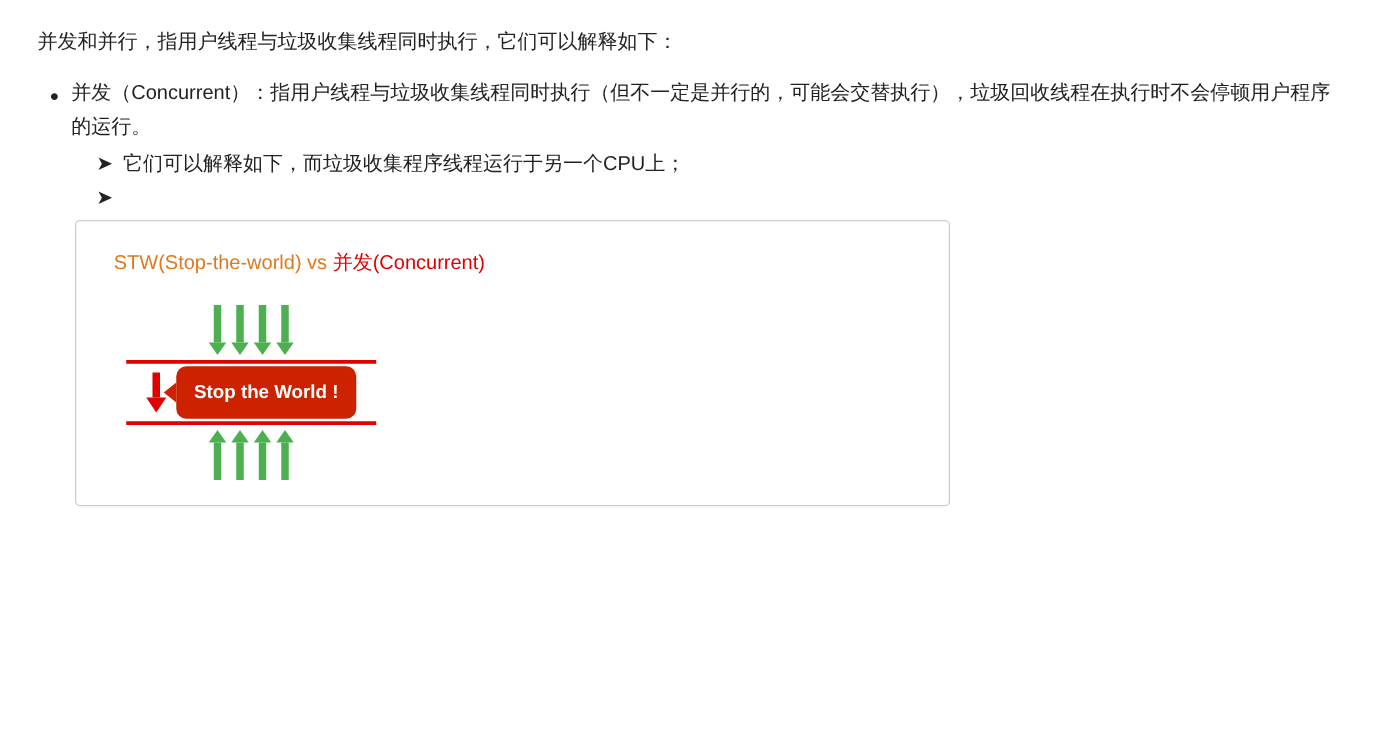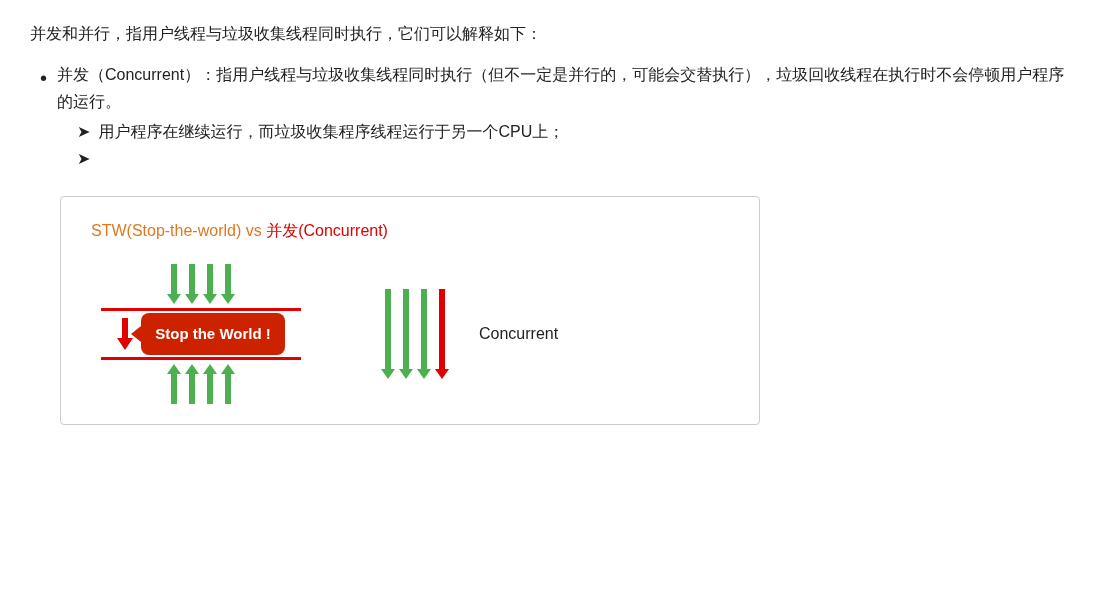--- a/index.html
+++ b/index.html
@@ -46,21 +46,20 @@
       gap: 8px;
       font-size: 16px;
       line-height: 1.7;
     }
     .arrow-sym {
       color: #222;
       font-size: 16px;
       flex-shrink: 0;
     }
     .diagram-wrapper {
-      margin-top: 20px;
       margin-left: 30px;
       border: 1px solid #ccc;
       border-radius: 4px;
       padding: 20px 30px 20px 30px;
       display: inline-block;
       width: 700px;
       background: #fff;
     }
     .diagram-title {
       font-size: 16px;
@@ -235,21 +234,21 @@
 <p class="intro-text">并发和并行，指用户线程与垃圾收集线程同时执行，它们可以解释如下：</p>
 
 <ul class="bullet-list">
   <li class="bullet-item">
     <span class="bullet-dot">•</span>
     <div class="bullet-content">
       <span>并发（Concurrent）：指用户线程与垃圾收集线程同时执行（但不一定是并行的，可能会交替执行），垃圾回收线程在执行时不会停顿用户程序的运行。</span>
       <ul class="sub-list">
         <li class="sub-item">
           <span class="arrow-sym">➤</span>
-          <span>用户程序在继续运行，而垃圾收集程序线程运行于另一个CPU上；</span>
+          <span>它们可以解释如下，而垃圾收集程序线程运行于另一个CPU上；</span>
         </li>
         <li class="sub-item">
           <span class="arrow-sym">➤</span>
         </li>
       </ul>
     </div>
   </li>
 </ul>
 
 <div class="diagram-wrapper">
@@ -304,39 +303,17 @@
           <div class="arrow-head-up"></div>
           <div class="arrow-shaft-up"></div>
         </div>
         <div class="arrow-up-green">
           <div class="arrow-head-up"></div>
           <div class="arrow-shaft-up"></div>
         </div>
       </div>
     </div>
 
-    <div class="concurrent-section">
-      <div class="concurrent-arrows">
-
-        <div class="conc-arrow">
-          <div class="conc-shaft-green" style="height:80px;"></div>
-          <div class="conc-head-green"></div>
-        </div>
-        <div class="conc-arrow">
-          <div class="conc-shaft-green" style="height:80px;"></div>
-          <div class="conc-head-green"></div>
-        </div>
-        <div class="conc-arrow">
-          <div class="conc-shaft-green" style="height:80px;"></div>
-          <div class="conc-head-green"></div>
-        </div>
-        <div class="conc-arrow">
-          <div class="conc-shaft-red" style="height:80px;"></div>
-          <div class="conc-head-red"></div>
-        </div>
-      </div>
-      <div class="concurrent-label">Concurrent</div>
-    </div>
   </div>
 </div>
 
 
 
 
 </body></html>

